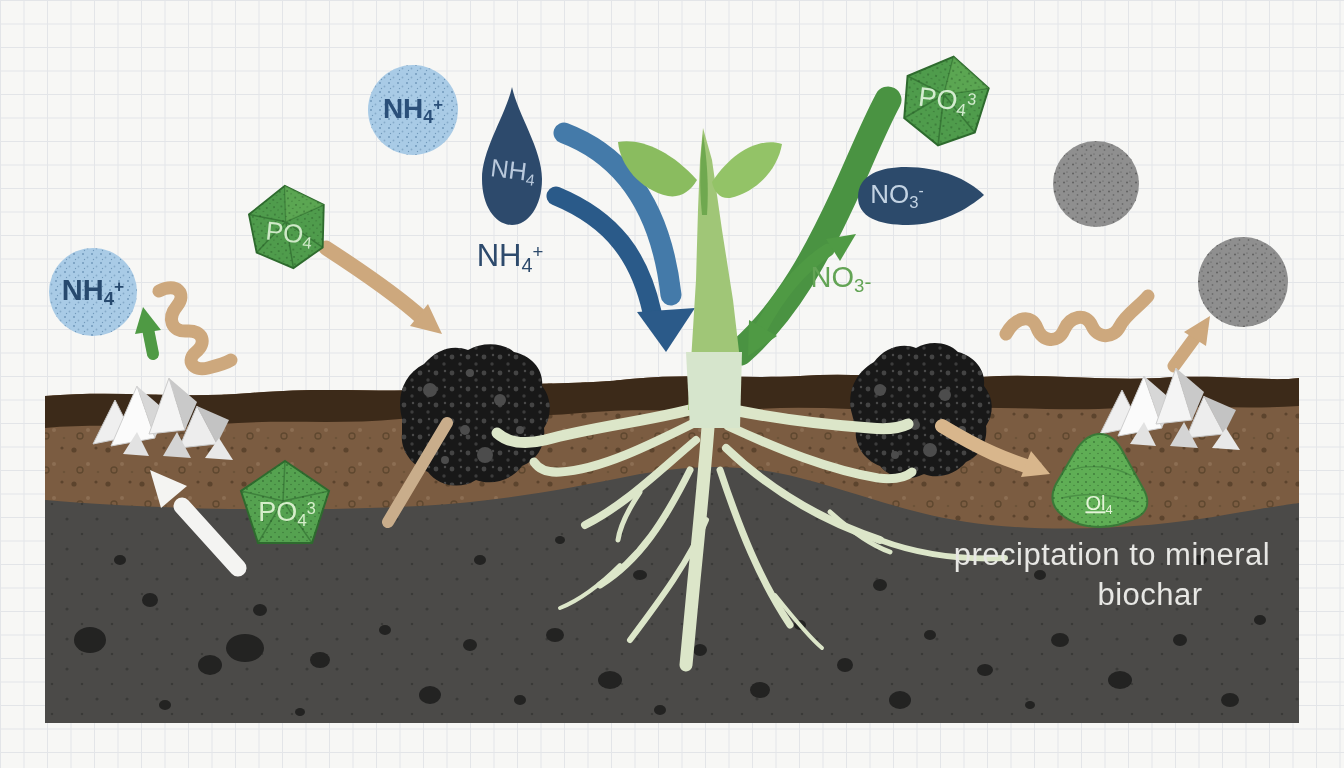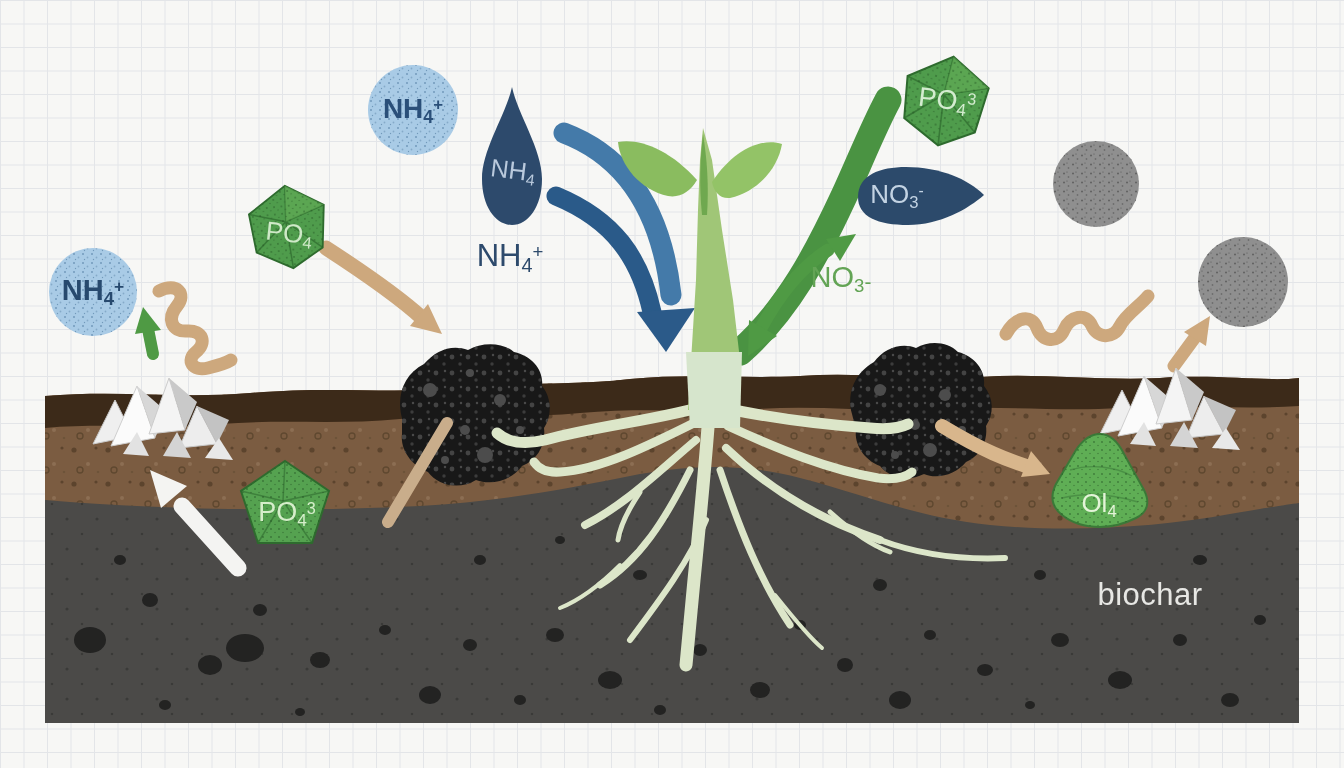--- a/index.html
+++ b/index.html
@@ -23,21 +23,21 @@
   .title-text{color:#3d5b7c; font-size:33px; font-weight:500; letter-spacing:1px;}
   .nh4-top{color:#2a4f79; font-size:28px; font-weight:700;}
   .nh4-drop{color:#b9c9dc; font-size:25px; font-weight:500; transform:translate(-50%,-50%) rotate(7deg);}
   .nh4-mid{color:#2d4a6c; font-size:31px; font-weight:500;}
   .po4-tr{color:#d4ecd0; font-size:27px; font-weight:500; transform:translate(-50%,-50%) rotate(7deg);}
   .no3-blob{color:#c3d3e3; font-size:26px; font-weight:500;}
   .no3-green{color:#63a455; font-size:29px; font-weight:500;}
   .nh4-left{color:#27496e; font-size:29px; font-weight:700;}
   .po4-left{color:#cfe9c8; font-size:26px; font-weight:500; transform:translate(-50%,-50%) rotate(6deg);}
   .po4-soil{color:#d6eecb; font-size:27px; font-weight:500;}
-  .ol4-soil{color:#e4f4d8; font-size:26px; font-weight:500;}
+  .ol4-soil{color:#e4f4d8; font-size:20px; font-weight:500;text-decoration:underline;}
   .caption{color:#e7e7e4; font-size:31px; font-weight:400; letter-spacing:0.5px;}
 </style>
 </head>
 <body>
 
 <div class="canvas">
 
 <svg class="art" width="1344" height="768" viewBox="0 0 1344 768">
   <defs>
     <pattern id="dotsNavy" width="9" height="9" patternUnits="userSpaceOnUse">
@@ -307,17 +307,20 @@
 </div>
 
 <div class="label formula po4-soil" style="left:287px; top:514px;">
   <span>PO</span><sub>4</sub><sup>3</sup><span class="tail"></span>
 </div>
 
 <div class="label formula ol4-soil" style="left:1099px; top:505px;">
   <span>Ol</span><sub>4</sub><sup></sup><span class="tail"></span>
 </div>
 
+<div class="label caption" style="left:1112px; top:554px;">
+  <span>preciptation to mineral</span>
+</div>
 <div class="label caption" style="left:1150px; top:594px;">
   <span>biochar</span>
 </div>
 
 </div>
 
 </body></html>

